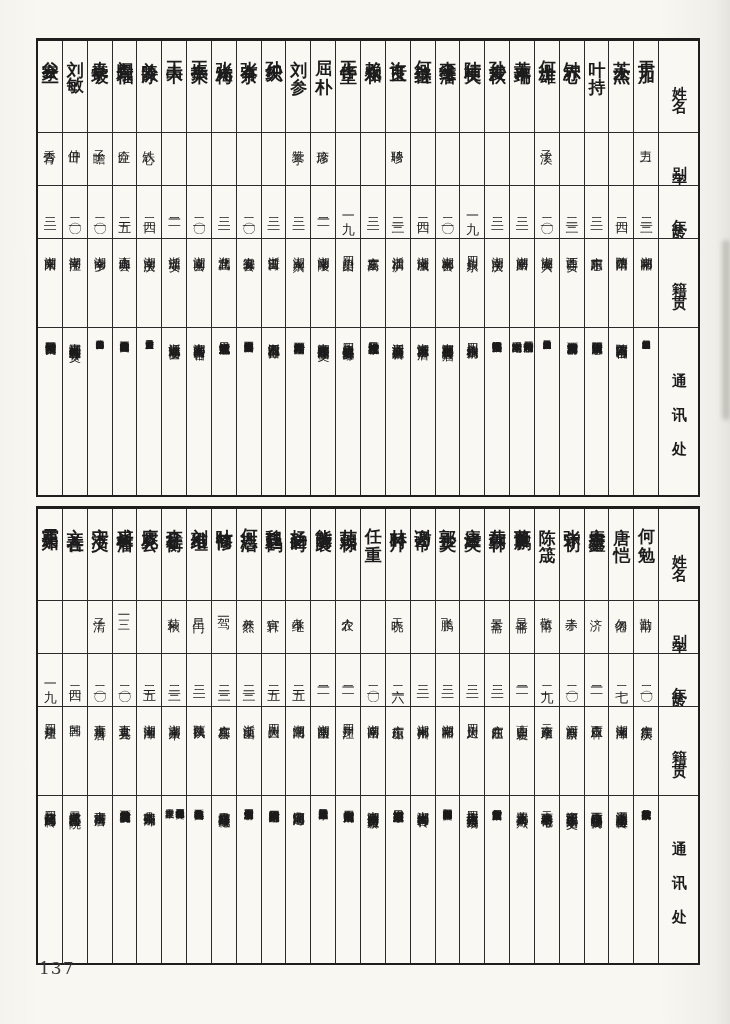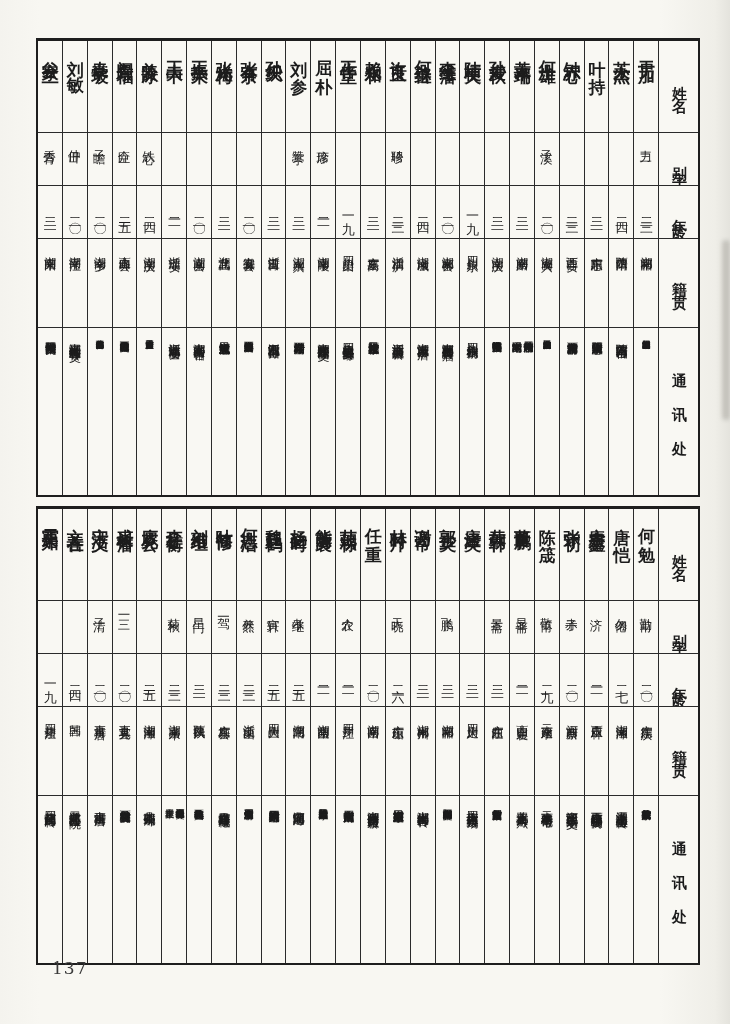--- a/index.html
+++ b/index.html
@@ -49,21 +49,21 @@
   .c-addr .vt{font-size:12px;padding-top:6px;letter-spacing:0.5px;}
   .c-addr .multiline{display:flex;flex-direction:row-reverse;justify-content:center;gap:1px;}
   .hdr .cell{align-items:center;}
   .hdr .vt{font-weight:bold;padding-top:0;}
   .hdr .h-name{font-size:15px;letter-spacing:13px;}
   .hdr .h-alias{font-size:15px;letter-spacing:5px;}
   .hdr .h-age{font-size:15px;letter-spacing:5px;}
   .hdr .h-origin{font-size:15px;letter-spacing:13px;}
   .hdr .h-addr{font-size:15px;letter-spacing:34px;}
   .page-number{
-    position:absolute;left:52px;top:958px;
+    position:absolute;left:39px;top:958px;
     font-size:17px;color:#3a3a3a;letter-spacing:1px;
   }
   .smudge{position:absolute;right:0;top:240px;width:8px;height:180px;
     background:rgba(90,88,80,0.25);border-radius:4px;filter:blur(2px);}
 </style>
 </head>
 <body>
 
 <div class="page">
   <section class="reg-table t0" id="table-0">

